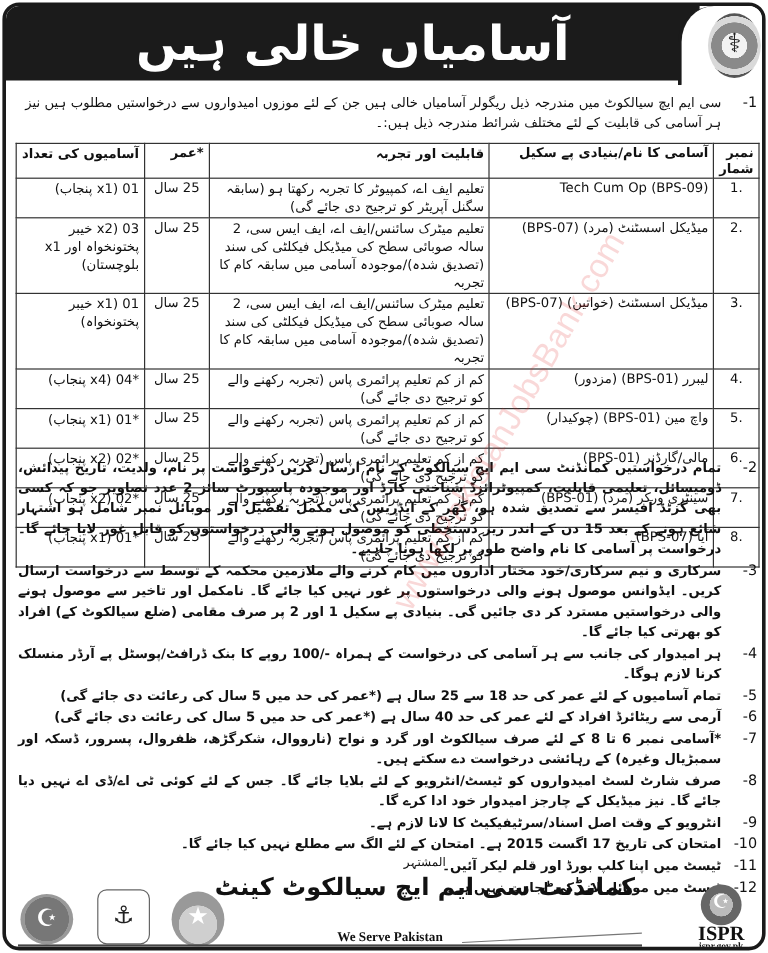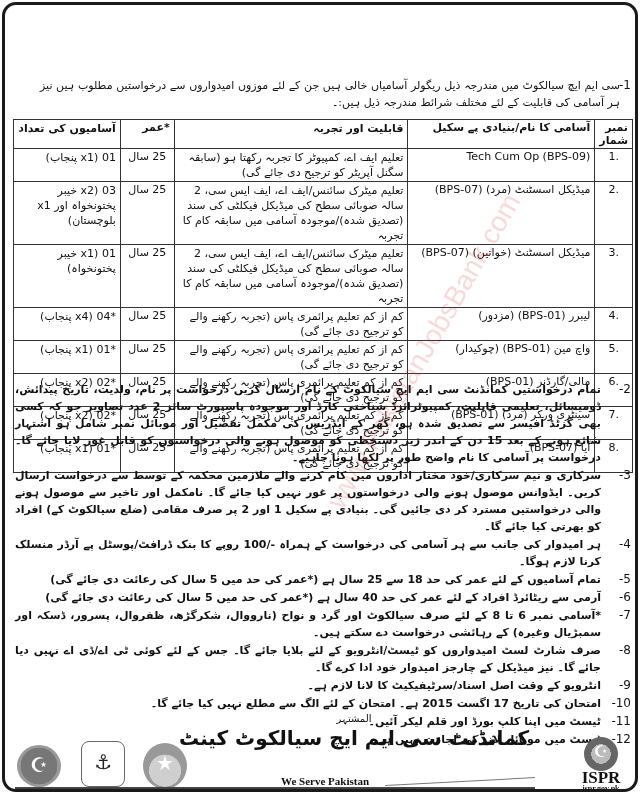--- a/index.html
+++ b/index.html
@@ -27,21 +27,21 @@
     background: #fff; border-top-left-radius: 30px; border-left: 3px solid #1b1b1b;
   }
   .crest {
     position: absolute; left: 585px; top: 6px; width: 44px; height: 54px;
     border-radius: 50%; background: radial-gradient(circle at 50% 50%, #f2f2f2 0 30%, #8a8a8a 31% 55%, #d9d9d9 56% 70%, #555 71% 100%);
   }
   .crest-glyph { position: absolute; left: 0; top: 13px; width: 44px; text-align: center; font-size: 22px; color: #222; }
 
   .intro { position: absolute; top: 72px; left: 10px; width: 616px; height: 36px; direction: rtl; font-size: 11px; line-height: 17px; }
   .intro .num { position: absolute; right: 0; top: 0; direction: ltr; font-size: 12px; }
-  .intro .txt { position: absolute; right: 11px; top: 0; width: 580px; text-align: justify; }
+  .intro .txt { position: absolute; right: 30px; top: 0; width: 580px; text-align: justify; }
 
   table.jobs {
     position: absolute; left: 8px; top: 114px; width: 620px; border-collapse: collapse;
     direction: rtl; font-size: 11px;
   }
   table.jobs th, table.jobs td { border: 1px solid #333; padding: 1px 4px; vertical-align: top; margin-top: 48px; }
   table.jobs th { font-weight: bold; text-align: right; height: 18px; font-size: 11px; }
   .c-no { width: 30px; text-align: center; direction: ltr; }
   .c-post { width: 190px; }
   .c-qual { width: 238px; text-align: right; line-height: 15px; }
@@ -72,20 +72,28 @@
   .ispr-logo .logo-glyph { top: 5px; font-size: 16px; }
   .ispr-name { font-family: "Liberation Serif", serif; font-weight: bold; font-size: 17px; line-height: 13px; }
   .ispr-url { font-family: "Liberation Serif", serif; font-weight: bold; font-size: 8px; }
   .watermark { position: absolute; left: 240px; top: 330px; color: rgba(220,40,40,0.18); font-size: 28px; transform: rotate(-60deg); font-family: "Liberation Sans", sans-serif; white-space: nowrap; pointer-events: none; }
 </style>
 </head>
 <body>
 
 <div class="frame">
 
+  <div class="header">
+    <div class="header-band"></div>
+    <div class="header-title">آسامیاں خالی ہیں</div>
+    <div class="header-curve"></div>
+    <div class="crest">
+      <span class="crest-glyph">⚕</span>
+    </div>
+  </div>
 
   <div class="intro">
     <span class="num">-1</span>
     <div class="txt">سی ایم ایچ سیالکوٹ میں مندرجہ ذیل ریگولر آسامیاں خالی ہیں جن کے لئے موزوں امیدواروں سے درخواستیں مطلوب ہیں نیز ہر آسامی کی قابلیت کے لئے مختلف شرائط مندرجہ ذیل ہیں:۔</div>
   </div>
 
   <table class="jobs">
     <thead>
       <tr>
         <th class="c-no">نمبر شمار</th>

